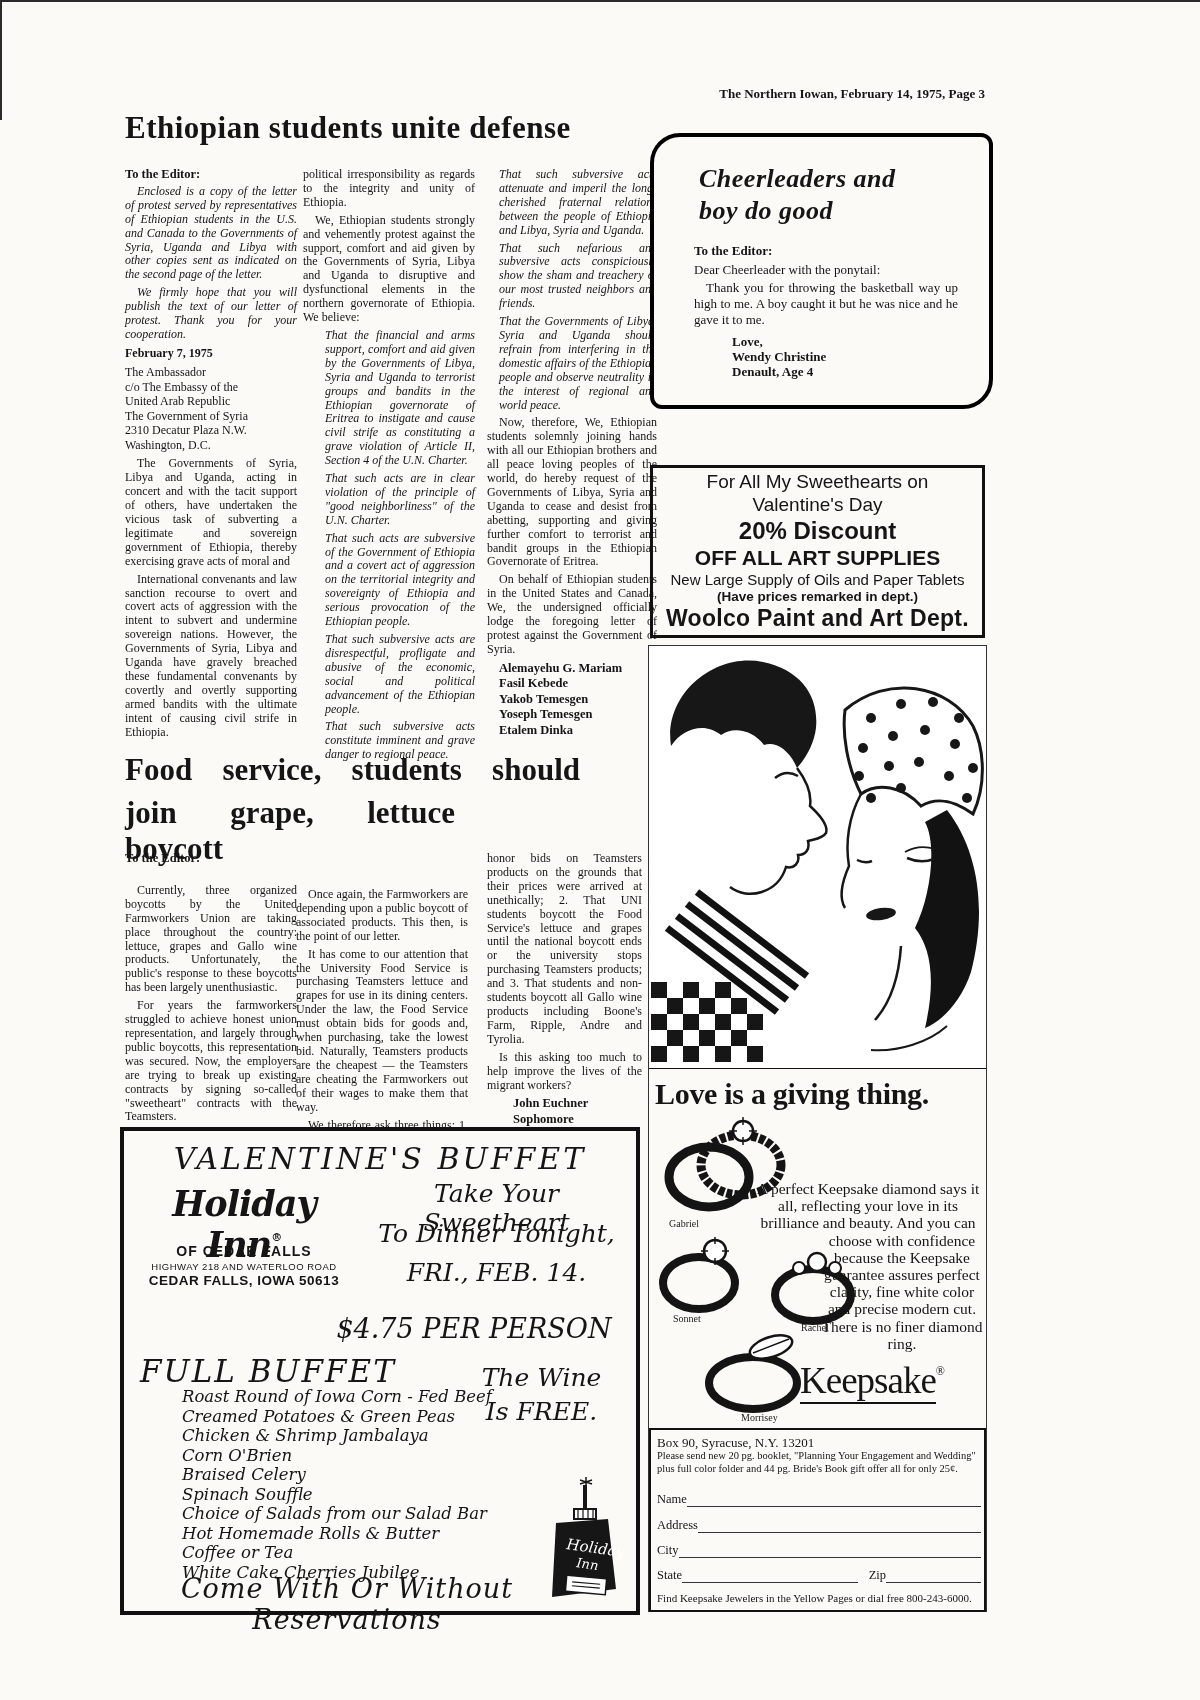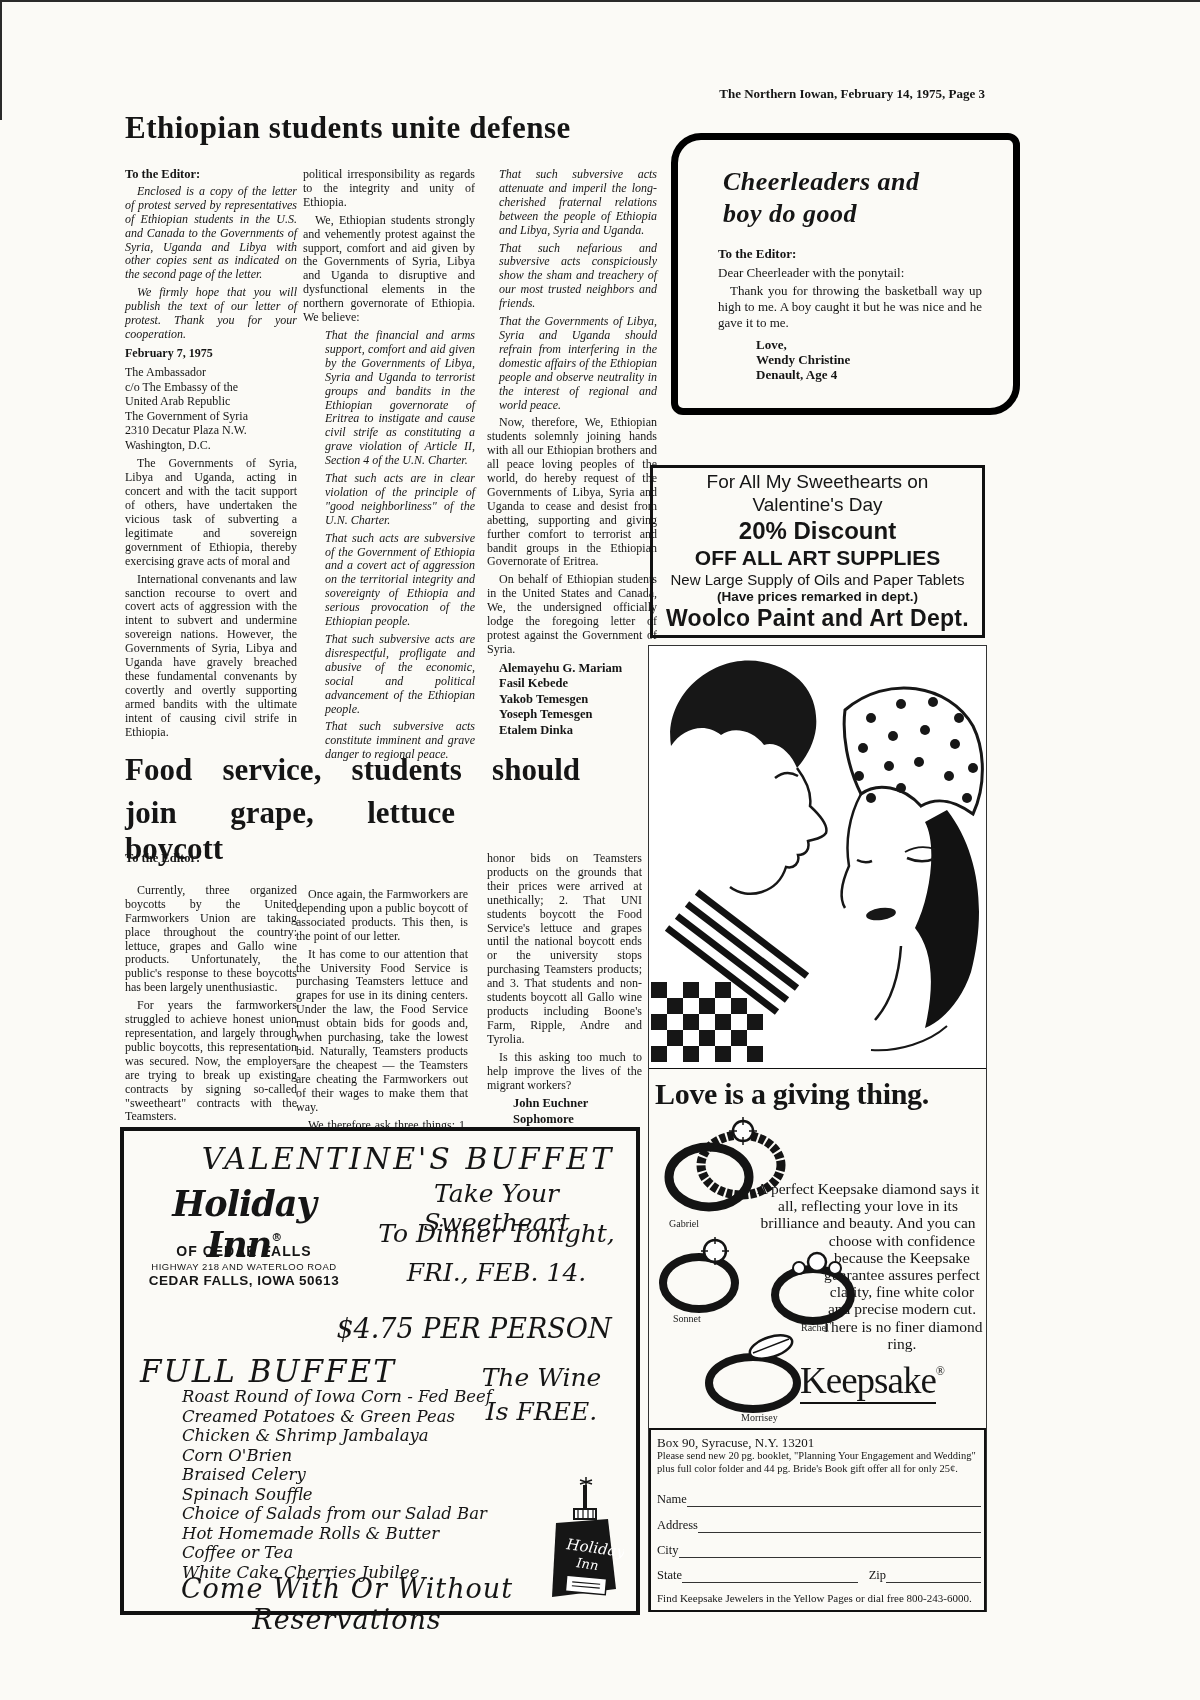--- a/index.html
+++ b/index.html
@@ -15,21 +15,21 @@
   .col{font-size:12px;line-height:13.9px;text-align:justify;}
   .col p{margin:0 0 4px;text-indent:12px;}
   .col p.noind{text-indent:0;}
   .col .lbl{font-weight:bold;font-size:12.5px;margin-bottom:3px;}
   .col .addr{line-height:14.5px;margin:2px 0 5px;}
   .col .ital{font-style:italic;}
   .col .blk{margin-left:22px;font-style:italic;text-indent:0;}
   .col .blk3{margin-left:12px;font-style:italic;text-indent:0;}
   .sig{font-weight:bold;font-size:12.5px;line-height:15.5px;text-align:left;}
 
-  .cheer-box{top:133px;left:650px;width:335px;height:268px;border:7px solid #000000;border-radius:30px 12px 30px 12px;background:#fbfaf6;margin-left:21px;}
+  .cheer-box{top:133px;left:650px;width:335px;height:268px;border:4px solid #000000;border-radius:30px 12px 30px 12px;background:#fbfaf6;}
   .cheer-h{position:absolute;top:26px;left:45px;font-size:26px;line-height:32px;font-weight:bold;font-style:italic;letter-spacing:.5px;}
   .cheer-ed{position:absolute;top:106px;left:40px;font-weight:bold;font-size:13px;}
   .cheer-sal{position:absolute;top:125px;left:40px;font-size:13px;}
   .cheer-body{position:absolute;top:143px;left:40px;width:264px;font-size:13px;line-height:16px;text-align:justify;text-indent:12px;}
   .cheer-close{position:absolute;top:197px;left:78px;font-weight:bold;font-size:13px;line-height:15px;}
 
   .woolco-box{top:465px;left:650px;width:335px;height:173px;border:3px solid #111;box-sizing:border-box;
               display:flex;flex-direction:column;align-items:center;justify-content:center;gap:1px;
               font-family:"Liberation Sans",sans-serif;text-align:center;}
   .w1{font-size:19px;} .w2{font-size:19px;} .w3{font-size:24px;font-weight:bold;}
@@ -55,21 +55,21 @@
   .frow .line{flex:1;border-bottom:1.2px solid #333;height:13px;}
   .frow .zl{flex:0 0 95px;border-bottom:1.2px solid #333;height:13px;}
   .frow .zlab{margin-left:11px;}
   .ksf-find{position:absolute;top:162px;left:6px;font-size:11px;}
 
   .food-h1{top:752px;left:125px;width:455px;font-size:31px;font-weight:bold;text-align:justify;text-align-last:justify;}
   .food-h2{top:795px;left:125px;width:330px;font-size:31px;font-weight:bold;text-align:justify;text-align-last:justify;}
 
   .hi-box{top:1127px;left:120px;width:520px;height:488px;border:4px solid #111;box-sizing:border-box;background:#fbfaf6;}
   .script{font-family:"DejaVu Serif",serif;font-style:italic;}
-  .hi-title{position:absolute;top:10px;left:0;width:100%;text-align:center;font-size:30px;letter-spacing:3px;margin-left:28px;}
+  .hi-title{position:absolute;top:10px;left:0;width:100%;text-align:center;font-size:30px;letter-spacing:3px;}
   .hi-logo{position:absolute;top:52px;left:10px;width:220px;text-align:center;font-size:35px;font-weight:bold;letter-spacing:-1px;}
   .hi-logo sup{font-size:11px;vertical-align:16px;}
   .hi-sub{position:absolute;left:10px;width:220px;text-align:center;font-family:"Liberation Sans",sans-serif;}
   .hi-sub1{top:112px;font-size:14px;font-weight:bold;letter-spacing:1px;}
   .hi-sub2{top:130px;font-size:9.5px;letter-spacing:.5px;}
   .hi-sub3{top:142px;font-size:13.5px;font-weight:bold;letter-spacing:.5px;}
   .hi-inv{position:absolute;left:235px;width:275px;text-align:center;font-size:25px;}
   .hi-price{position:absolute;top:182px;left:190px;width:320px;text-align:center;font-size:27px;}
   .hi-buffet{position:absolute;top:222px;left:16px;font-size:31px;letter-spacing:2px;}
   .hi-menu{position:absolute;top:256px;left:58px;width:310px;font-size:16.5px;line-height:19.5px;}

